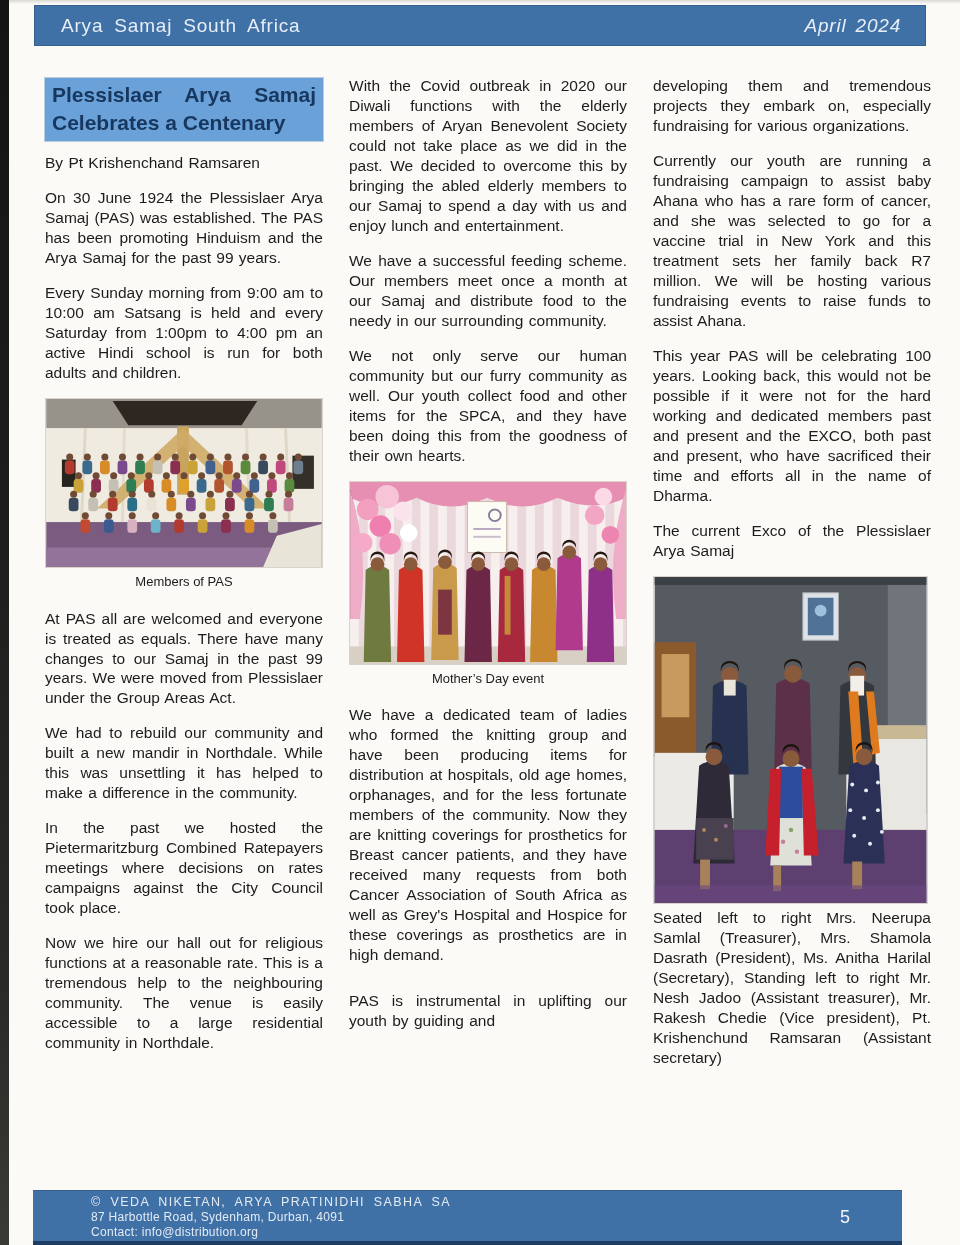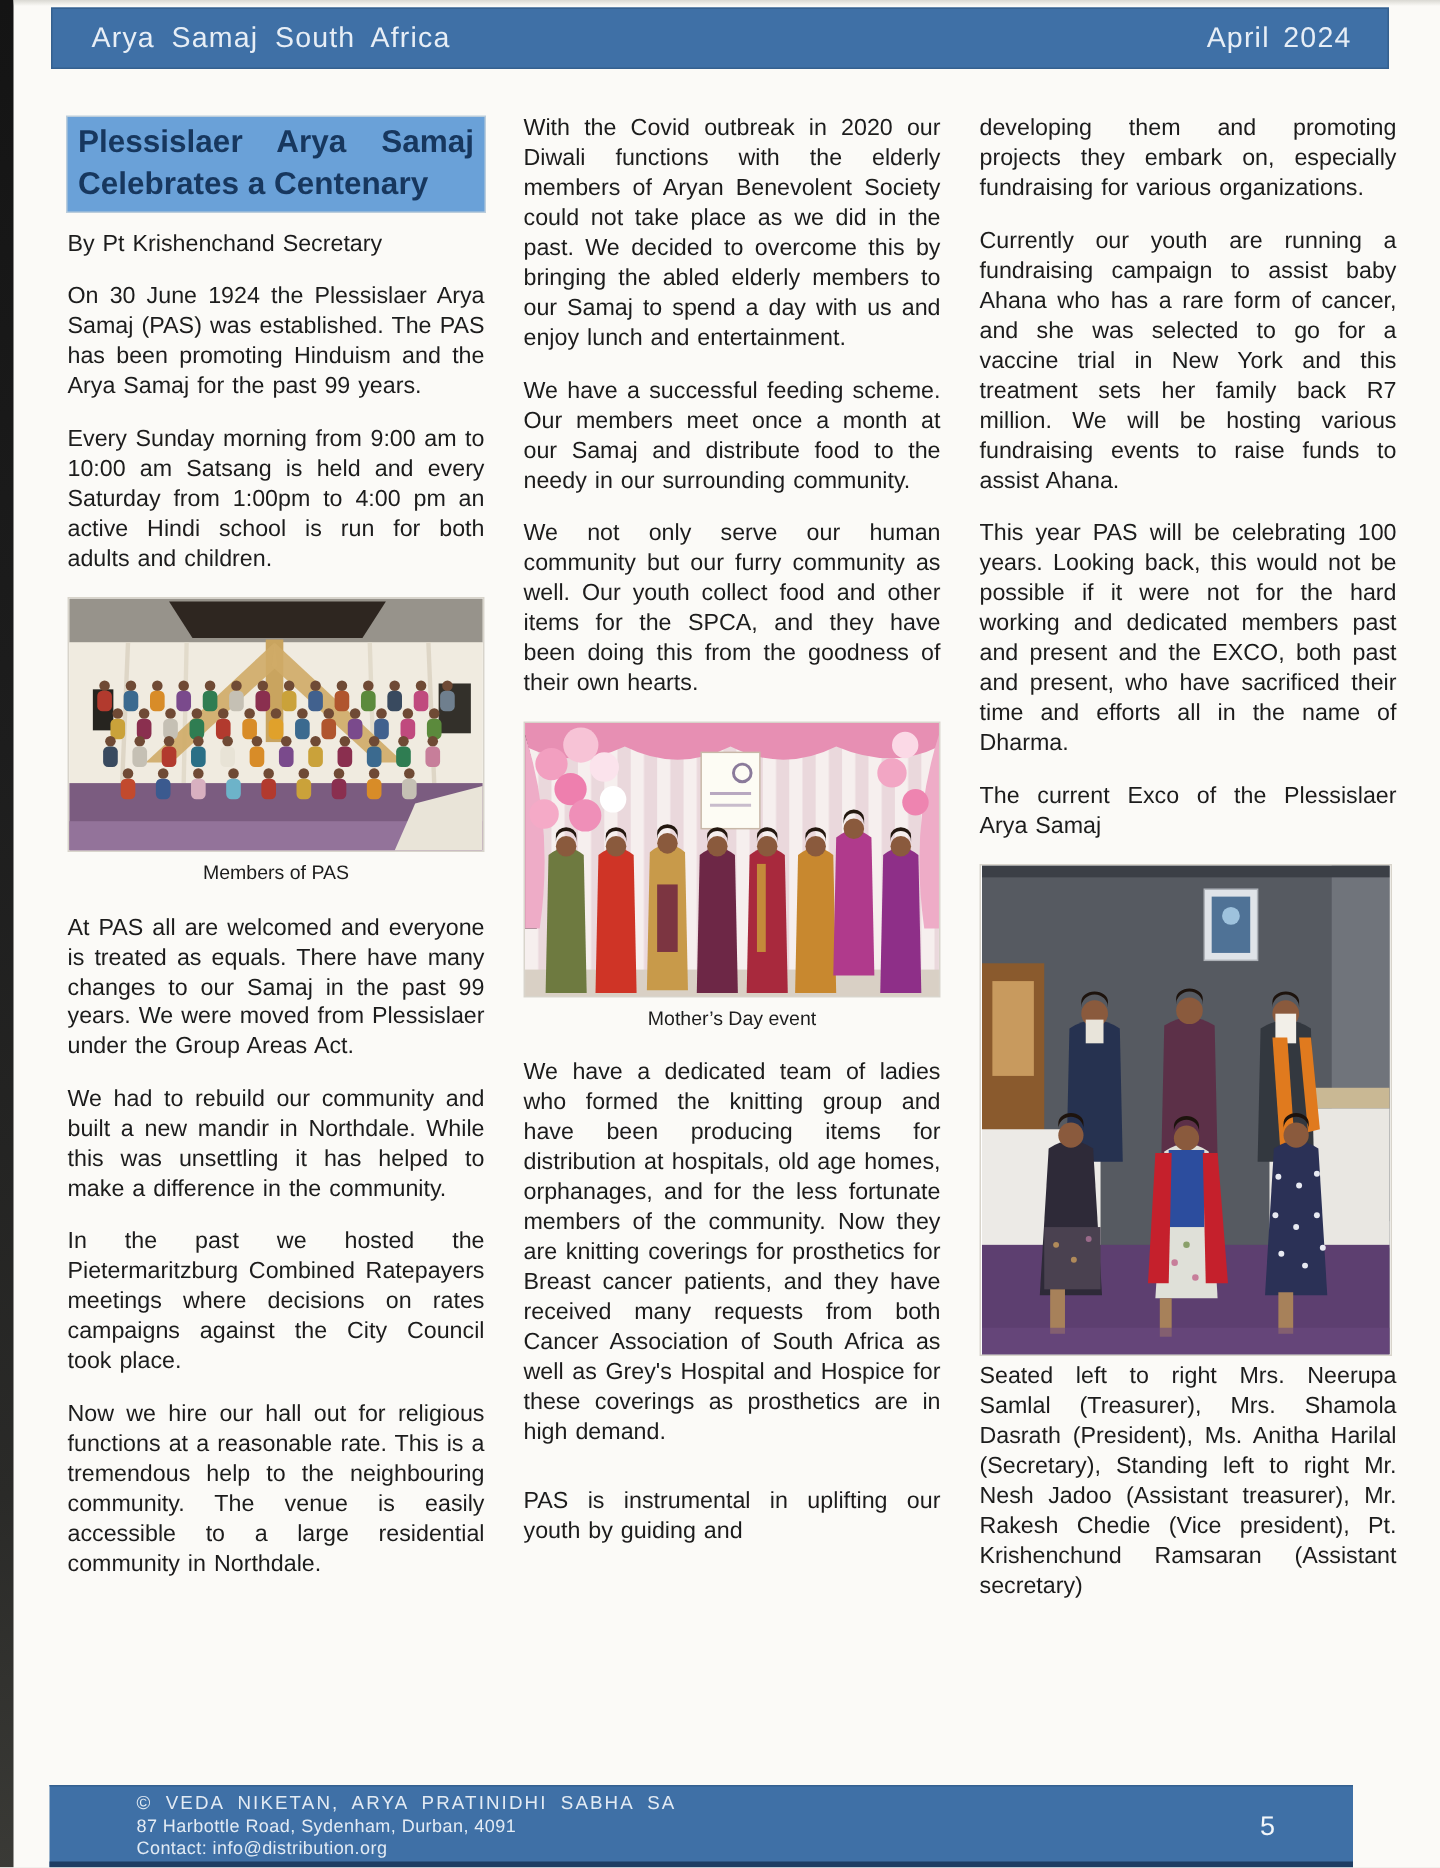--- a/index.html
+++ b/index.html
@@ -27,21 +27,21 @@
   
   .header-bar{
     position:absolute;left:34px;top:5px;width:892px;height:41px;
     background:var(--header-bar);
     border:1px solid #35608f;
     display:flex;align-items:center;justify-content:space-between;
     padding:0 24px 0 26px;
     color:#e7eef6;
   }
   .header-bar .nl-name{font-size:19px;letter-spacing:.8px;word-spacing:5px;}
-  .header-bar .nl-date{font-size:19px;letter-spacing:.8px;word-spacing:3px;}
+  .header-bar .nl-date{font-size:19px;letter-spacing:.8px;word-spacing:3px;font-style:italic;}
   
   .content{
     position:absolute;left:45px;top:76px;width:886px;
     display:flex;gap:26px;
   }
   .col{width:278px;color:var(--body-text);}
   .col p{
     font-size:15.5px;line-height:1.29;text-align:justify;
     margin:0 0 15px 0;word-spacing:1px;
   }
@@ -89,21 +89,21 @@
 
   <div class="header-bar">
     <span class="nl-name">Arya Samaj South Africa</span>
     <span class="nl-date">April 2024</span>
   </div>
 
   <div class="content">
 
     <div class="col">
       <div class="headline">Plessislaer Arya Samaj Celebrates a Centenary</div>
-      <p class="byline">By Pt Krishenchand Secretary</p>
+      <p class="byline">By Pt Krishenchand Ramsaren</p>
       <p>On 30 June 1924 the Plessislaer Arya Samaj (PAS) was established. The PAS has been promoting Hinduism and the Arya Samaj for the past 99 years.</p>
       <p>Every Sunday morning from 9:00 am to 10:00 am Satsang is held and every Saturday from 1:00pm to 4:00 pm an active Hindi school is run for both adults and children.</p>
 
       <figure>
         <svg width="278" height="170" viewBox="0 0 282 172" xmlns="http://www.w3.org/2000/svg">
           <defs>
             <g id="pp">
                 <circle cx="0" cy="-8.5" r="3.6" fill="#6f4a35"></circle>
                 <rect x="-5" y="-5" width="10" height="14" rx="3.5"></rect>
               </g>
@@ -238,21 +238,21 @@
           </g>
         </svg>
       </figure>
       <div class="photo-caption">Mother’s Day event</div>
 
       <p class="gap-top">We have a dedicated team of ladies who formed the knitting group and have been producing items for distribution at hospitals, old age homes, orphanages, and for the less fortunate members of the community. Now they are knitting coverings for prosthetics for Breast cancer patients, and they have received many requests from both Cancer Association of South Africa as well as Grey's Hospital and Hospice for these coverings as prosthetics are in high demand.</p>
       <p class="gap-top-lg">PAS is instrumental in uplifting our youth by guiding and</p>
     </div>
 
     <div class="col">
-      <p>developing them and promoting projects they embark on, especially fundraising for various organizations.</p>
+      <p>developing them and tremendous projects they embark on, especially fundraising for various organizations.</p>
       <p>Currently our youth are running a fundraising campaign to assist baby Ahana who has a rare form of cancer, and she was selected to go for a vaccine trial in New York and this treatment sets her family back R7 million. We will be hosting various fundraising events to raise funds to assist Ahana.</p>
       <p>This year PAS will be celebrating 100 years. Looking back, this would not be possible if it were not for the hard working and dedicated members past and present and the EXCO, both past and present, who have sacrificed their time and efforts all in the name of Dharma.</p>
       <p class="gap-top">The current Exco of the Plessislaer Arya Samaj</p>
 
       <figure>
         <svg width="275" height="328" viewBox="0 0 275 330" xmlns="http://www.w3.org/2000/svg">
           <defs>
             <g id="st">
                 <path d="M-17,-42 Q0,-53 17,-42 L19,48 H-19 Z"></path>
                 <circle cx="0" cy="-52" r="9" fill="#8a5a3d"></circle>

